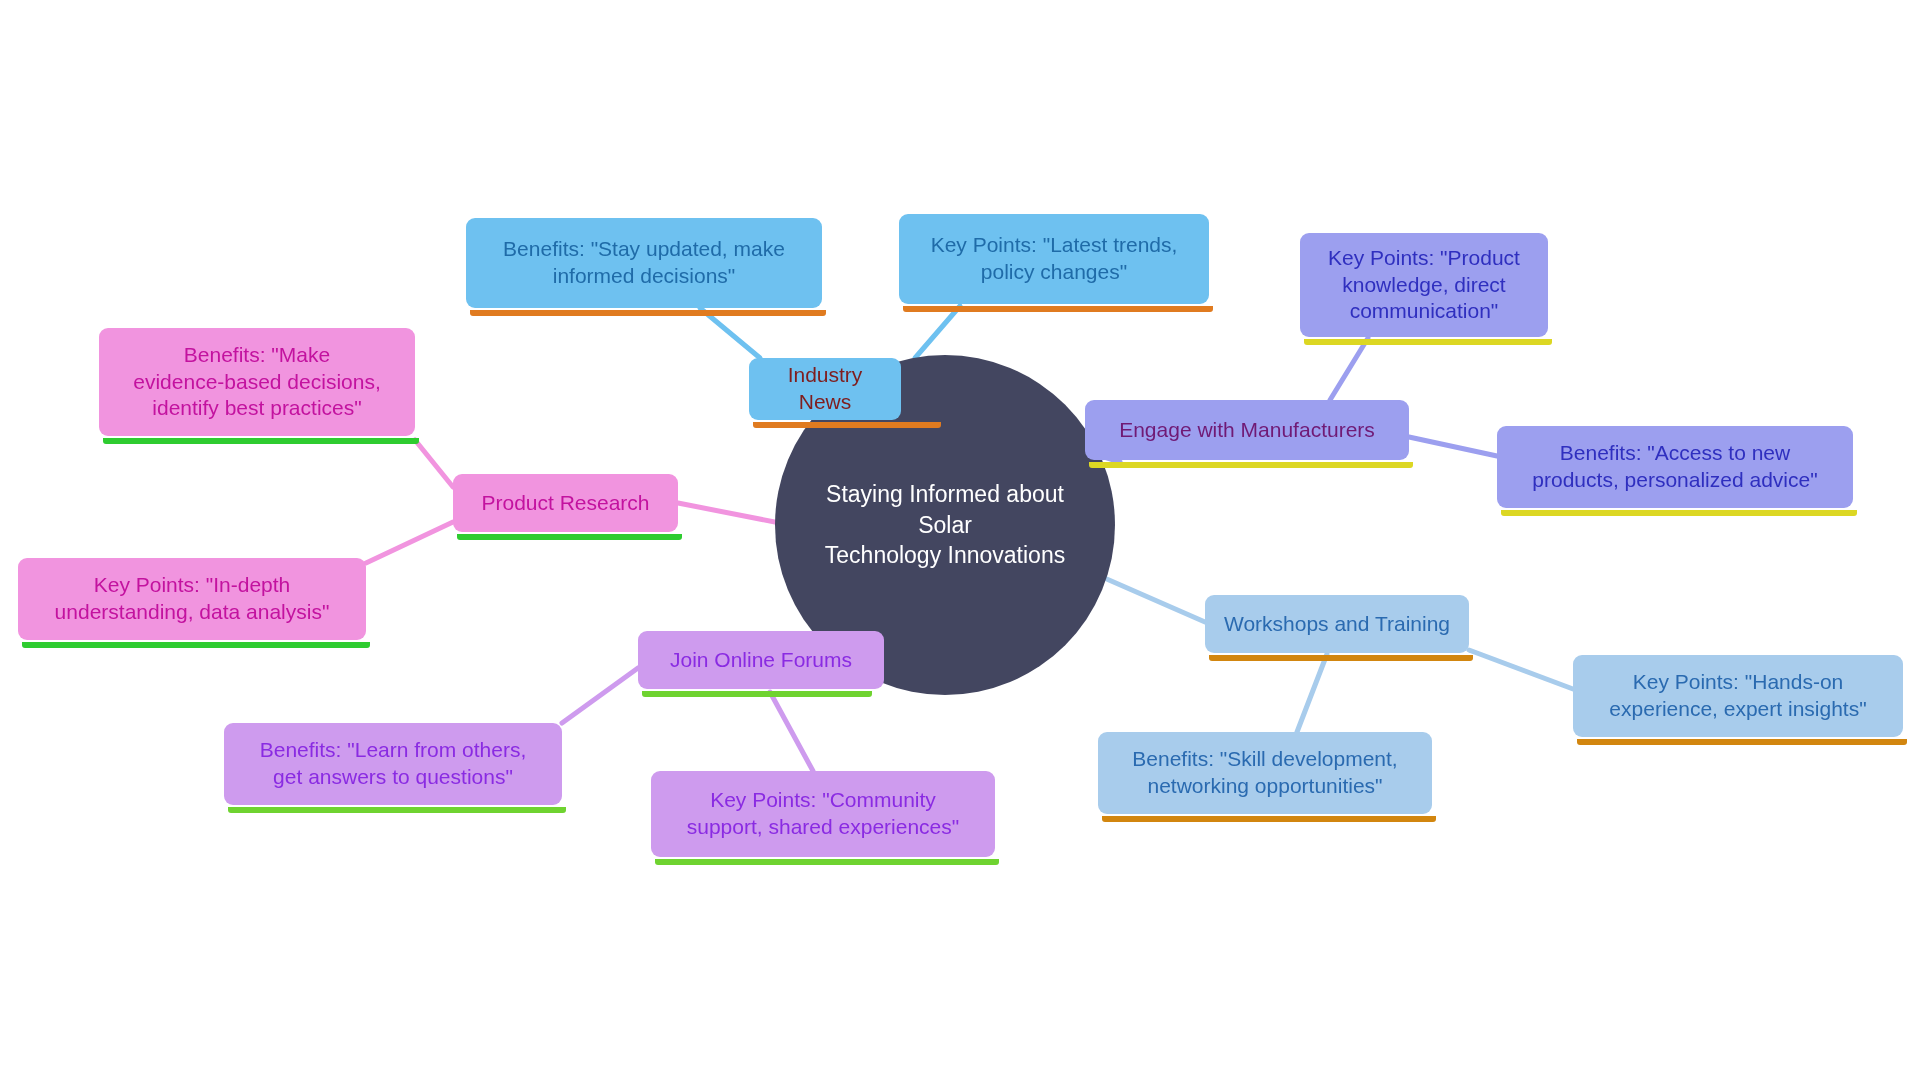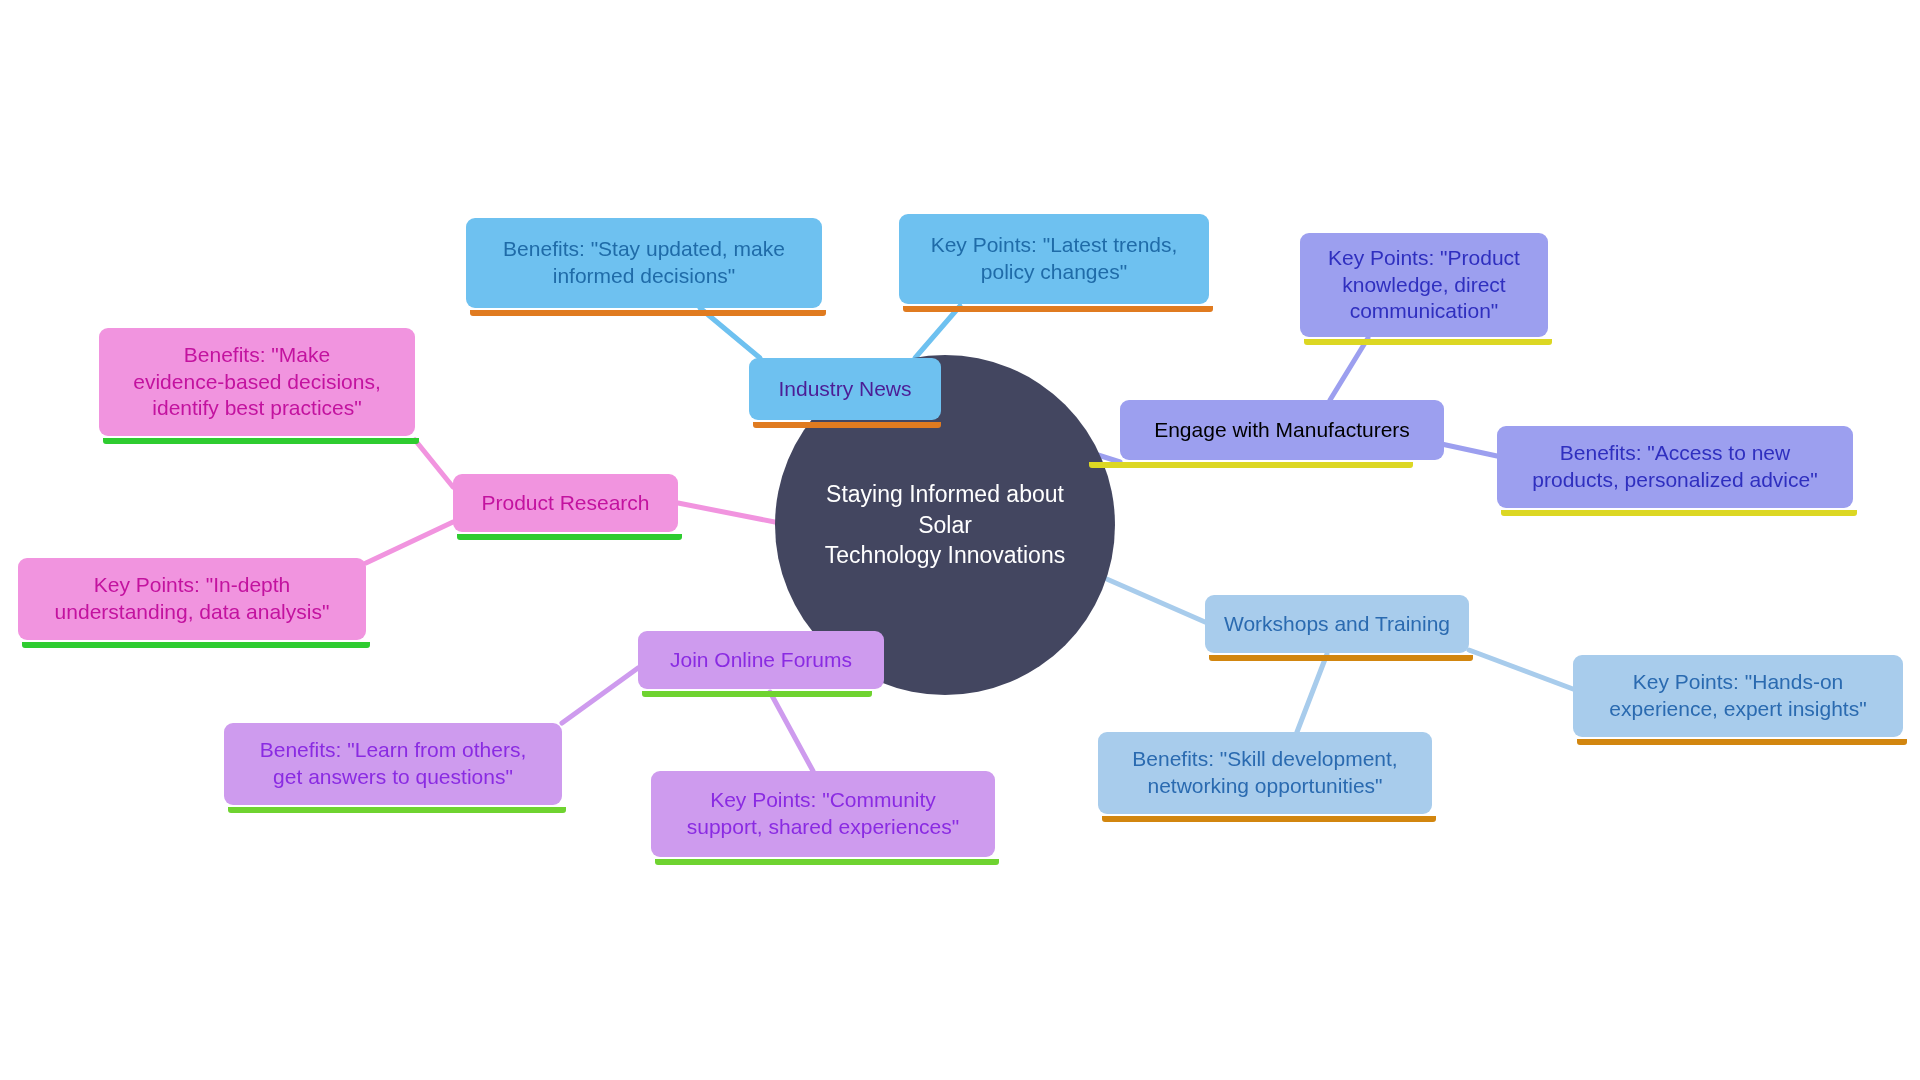--- a/index.html
+++ b/index.html
@@ -70,29 +70,29 @@
       <line x1="1327" y1="654" x2="1297" y2="732" stroke="#A8CCEC" stroke-width="5" stroke-linecap="round"></line>
       <line x1="880" y1="650" x2="868" y2="648" stroke="#CE9BEE" stroke-width="5" stroke-linecap="round"></line>
       <line x1="638" y1="668" x2="562" y2="723" stroke="#CE9BEE" stroke-width="5" stroke-linecap="round"></line>
       <line x1="770" y1="692" x2="813" y2="771" stroke="#CE9BEE" stroke-width="5" stroke-linecap="round"></line>
       <line x1="785" y1="524" x2="678" y2="503" stroke="#F194DF" stroke-width="5" stroke-linecap="round"></line>
       <line x1="453" y1="487" x2="415" y2="440" stroke="#F194DF" stroke-width="5" stroke-linecap="round"></line>
       <line x1="453" y1="522" x2="366" y2="563" stroke="#F194DF" stroke-width="5" stroke-linecap="round"></line>
     </svg>
 <div class="node root" style="left: 775px; top: 355px; width: 340px; height: 340px; font-size: 23px; background: rgb(67, 70, 96); color: rgb(255, 255, 255);"><span>Staying Informed about Solar
 Technology Innovations</span></div>
-    <div class="node" style="left: 749px; top: 358px; width: 192px; height: 62px; font-size: 21px; background: rgb(110, 193, 240); color: #4c1d95;"><span>Industry News</span></div>
+    <div class="node" style="left: 749px; top: 358px; width: 152px; height: 62px; font-size: 21px; background: rgb(110, 193, 240); color: #7f1d1d;"><span>Industry News</span></div>
     <div class="leafline" style="left: 753px; top: 422px; width: 188px; height: 6px; background: rgb(224, 123, 32);"></div>
     <div class="node" style="left: 466px; top: 218px; width: 356px; height: 90px; font-size: 21px; background: rgb(110, 193, 240); color: rgb(31, 107, 168);"><span>Benefits: "Stay updated, make
 informed decisions"</span></div>
     <div class="leafline" style="left: 470px; top: 310px; width: 356px; height: 6px; background: rgb(224, 123, 32);"></div>
     <div class="node" style="left: 899px; top: 214px; width: 310px; height: 90px; font-size: 21px; background: rgb(110, 193, 240); color: rgb(31, 107, 168);"><span>Key Points: "Latest trends,
 policy changes"</span></div>
     <div class="leafline" style="left: 903px; top: 306px; width: 310px; height: 6px; background: rgb(224, 123, 32);"></div>
-    <div class="node" style="left: 1120px; top: 400px; width: 324px; height: 60px; font-size: 21px; background: rgb(156, 159, 239); color: #000000;"><span>Engage with Manufacturers</span></div>
+    <div class="node" style="left: 1085px; top: 400px; width: 324px; height: 60px; font-size: 21px; background: rgb(156, 159, 239); color: #701a75;"><span>Engage with Manufacturers</span></div>
     <div class="leafline" style="left: 1089px; top: 462px; width: 324px; height: 6px; background: rgb(220, 215, 35);"></div>
     <div class="node" style="left: 1300px; top: 233px; width: 248px; height: 104px; font-size: 21px; background: rgb(156, 159, 239); color: rgb(47, 47, 191);"><span>Key Points: "Product
 knowledge, direct
 communication"</span></div>
     <div class="leafline" style="left: 1304px; top: 339px; width: 248px; height: 6px; background: rgb(220, 215, 35);"></div>
     <div class="node" style="left: 1497px; top: 426px; width: 356px; height: 82px; font-size: 21px; background: rgb(156, 159, 239); color: rgb(47, 47, 191);"><span>Benefits: "Access to new
 products, personalized advice"</span></div>
     <div class="leafline" style="left: 1501px; top: 510px; width: 356px; height: 6px; background: rgb(220, 215, 35);"></div>
     <div class="node" style="left: 1205px; top: 595px; width: 264px; height: 58px; font-size: 21px; background: rgb(168, 204, 236); color: rgb(42, 106, 176);"><span>Workshops and Training</span></div>
     <div class="leafline" style="left: 1209px; top: 655px; width: 264px; height: 6px; background: rgb(210, 134, 15);"></div>

